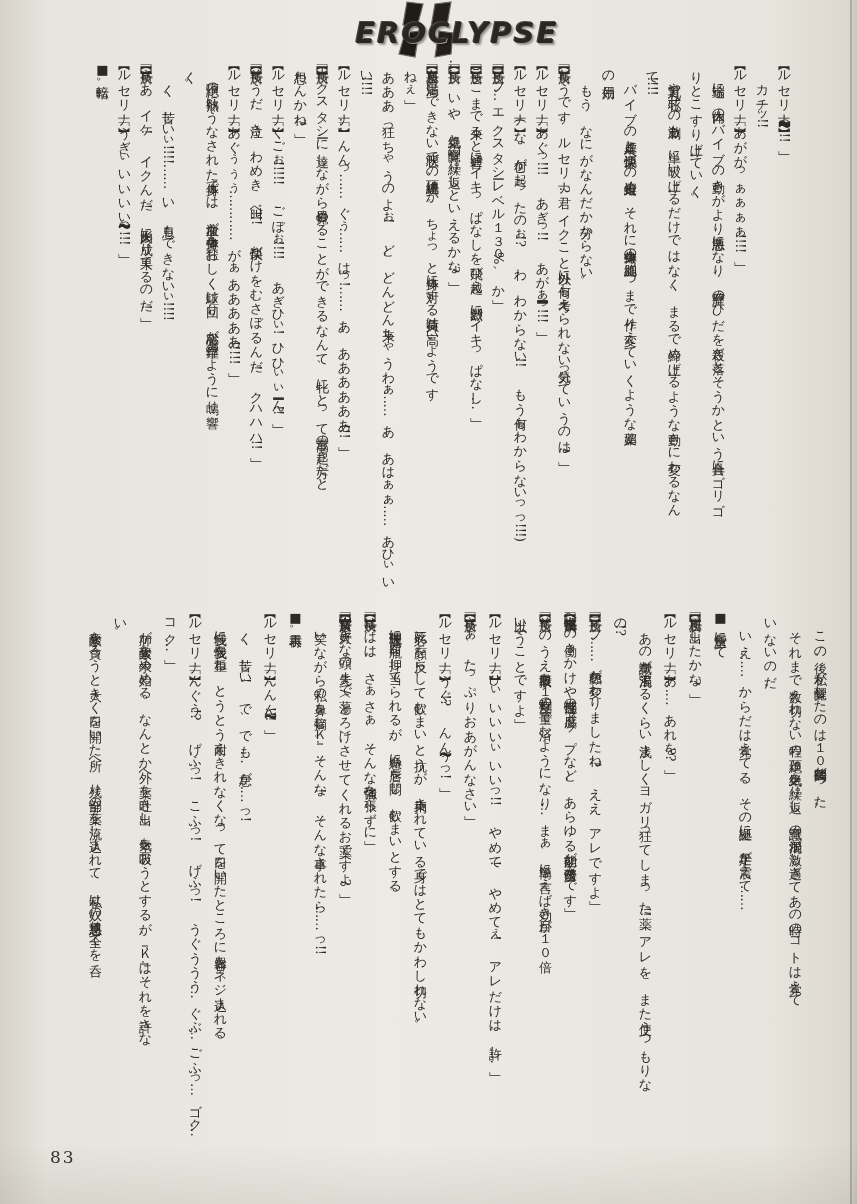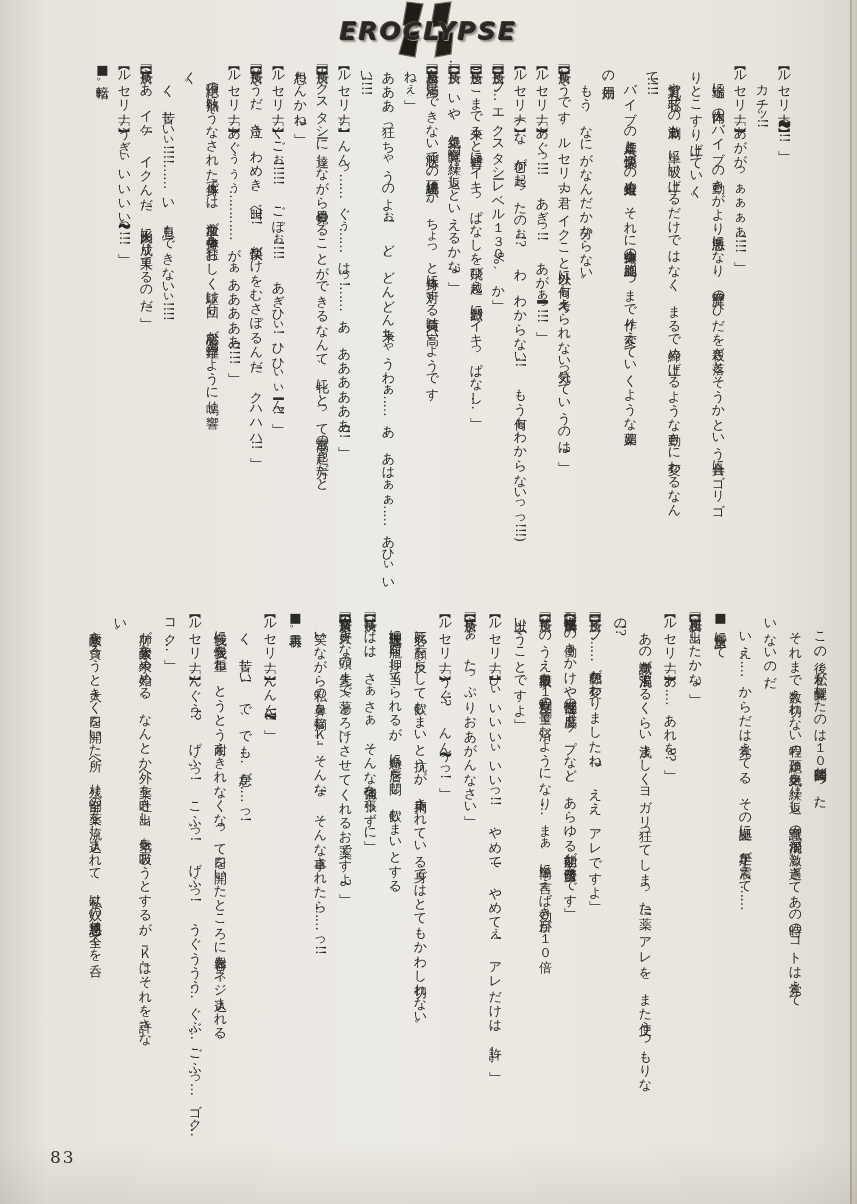--- a/index.html
+++ b/index.html
@@ -14,24 +14,24 @@
   }
   .paper::after{
     content:"";position:absolute;left:0;right:0;bottom:0;height:60px;
     background:linear-gradient(180deg, rgba(0,0,0,0) 0%, rgba(90,80,65,0.10) 100%);
     pointer-events:none;
   }
   
   .logo{position:absolute;top:4px;left:50%;transform:translateX(-50%);width:260px;height:54px;}
   .emblem{position:absolute;left:50%;top:-3px;transform:translateX(-50%);}
   .logo-text{
-    position:absolute;left:0;right:0;top:15px;text-align:center;
+    position:absolute;left:0;right:0;top:15px;text-align:right;
     font-family:"DejaVu Sans","Liberation Sans",sans-serif;
     font-weight:bold;font-style:italic;
-    font-size:25px;letter-spacing:2px;line-height:1;
+    font-size:29px;letter-spacing:2px;line-height:1;
     color:#2a2623;
     text-shadow:1px 1px 0 #969085, -1px -1px 0 #4d463e, 2px 2px 2px rgba(0,0,0,.35);
   }
   
   .vblock{
     position:absolute;
     writing-mode:vertical-rl;
     text-orientation:mixed;
     color:#2b2a27;
     font-size:13px;

